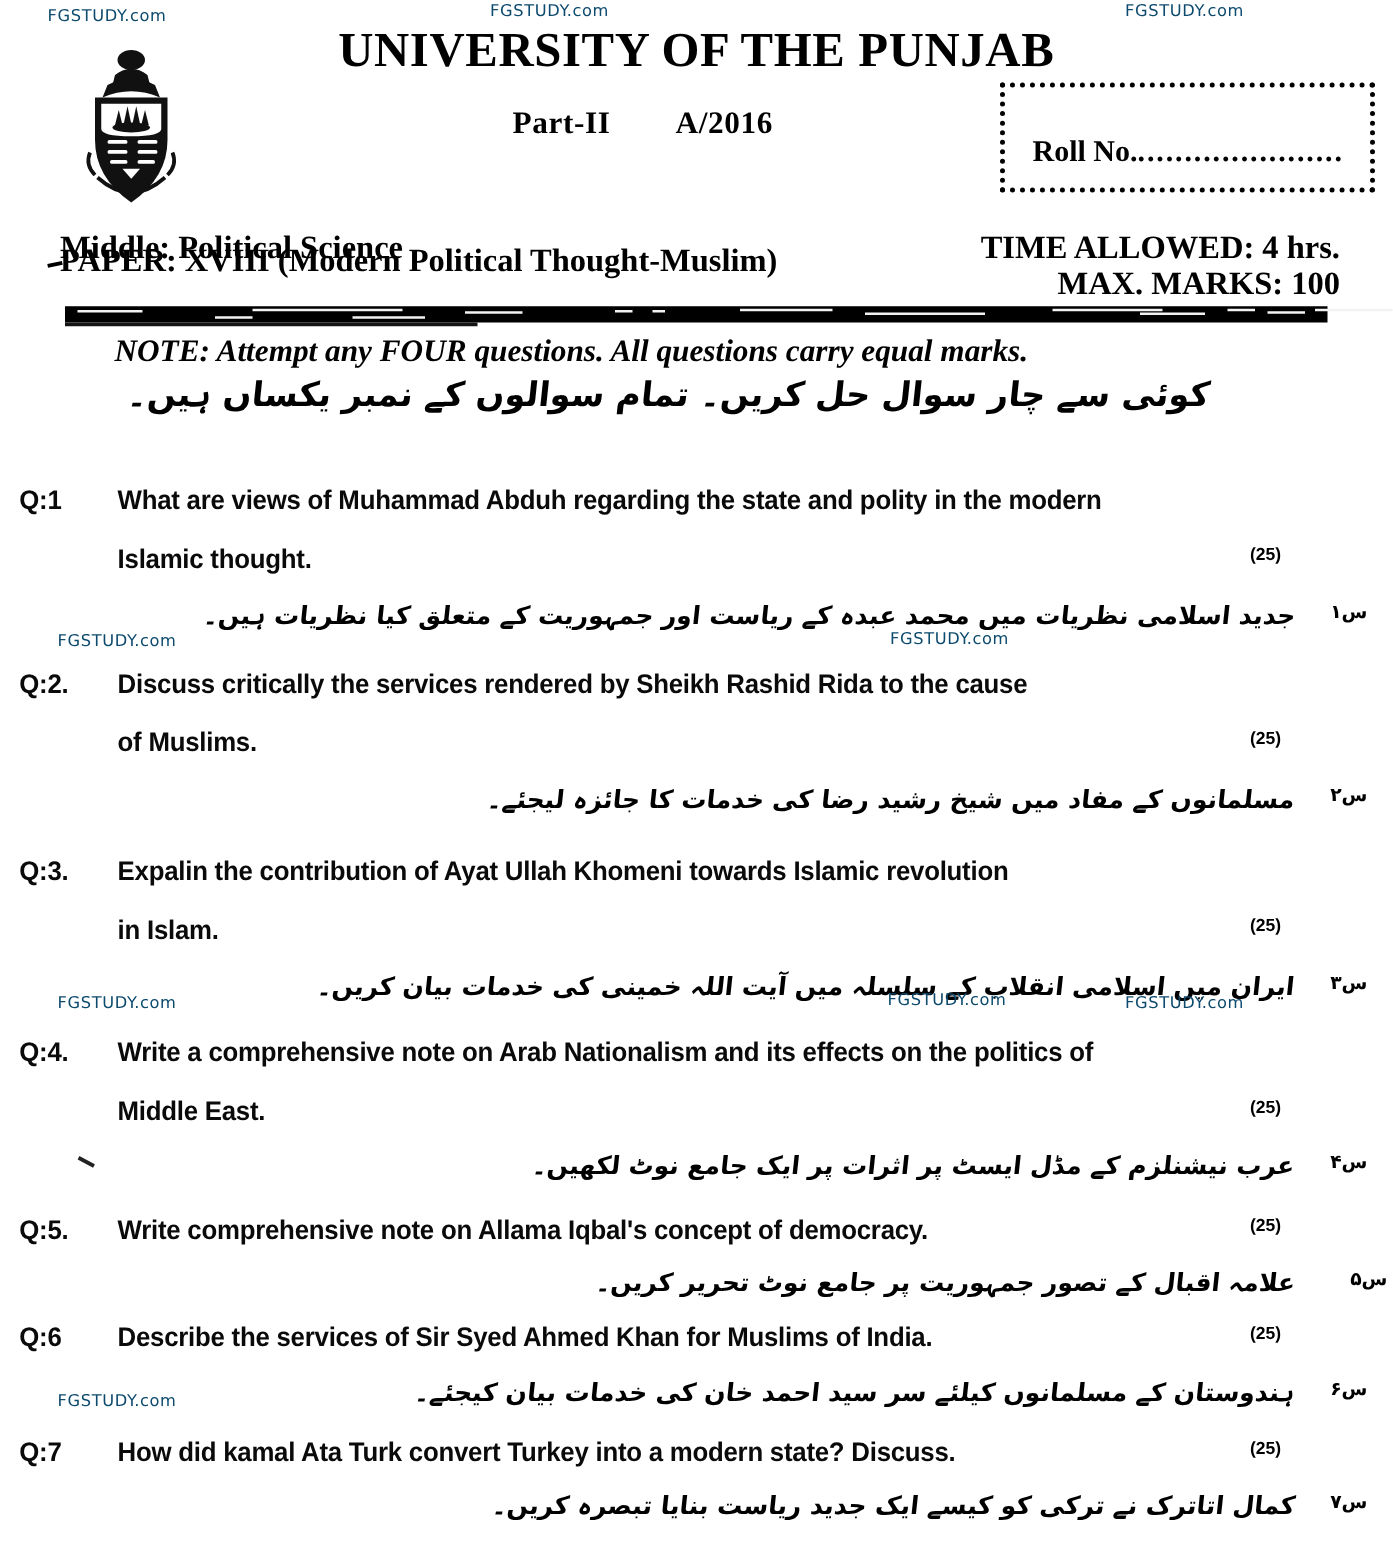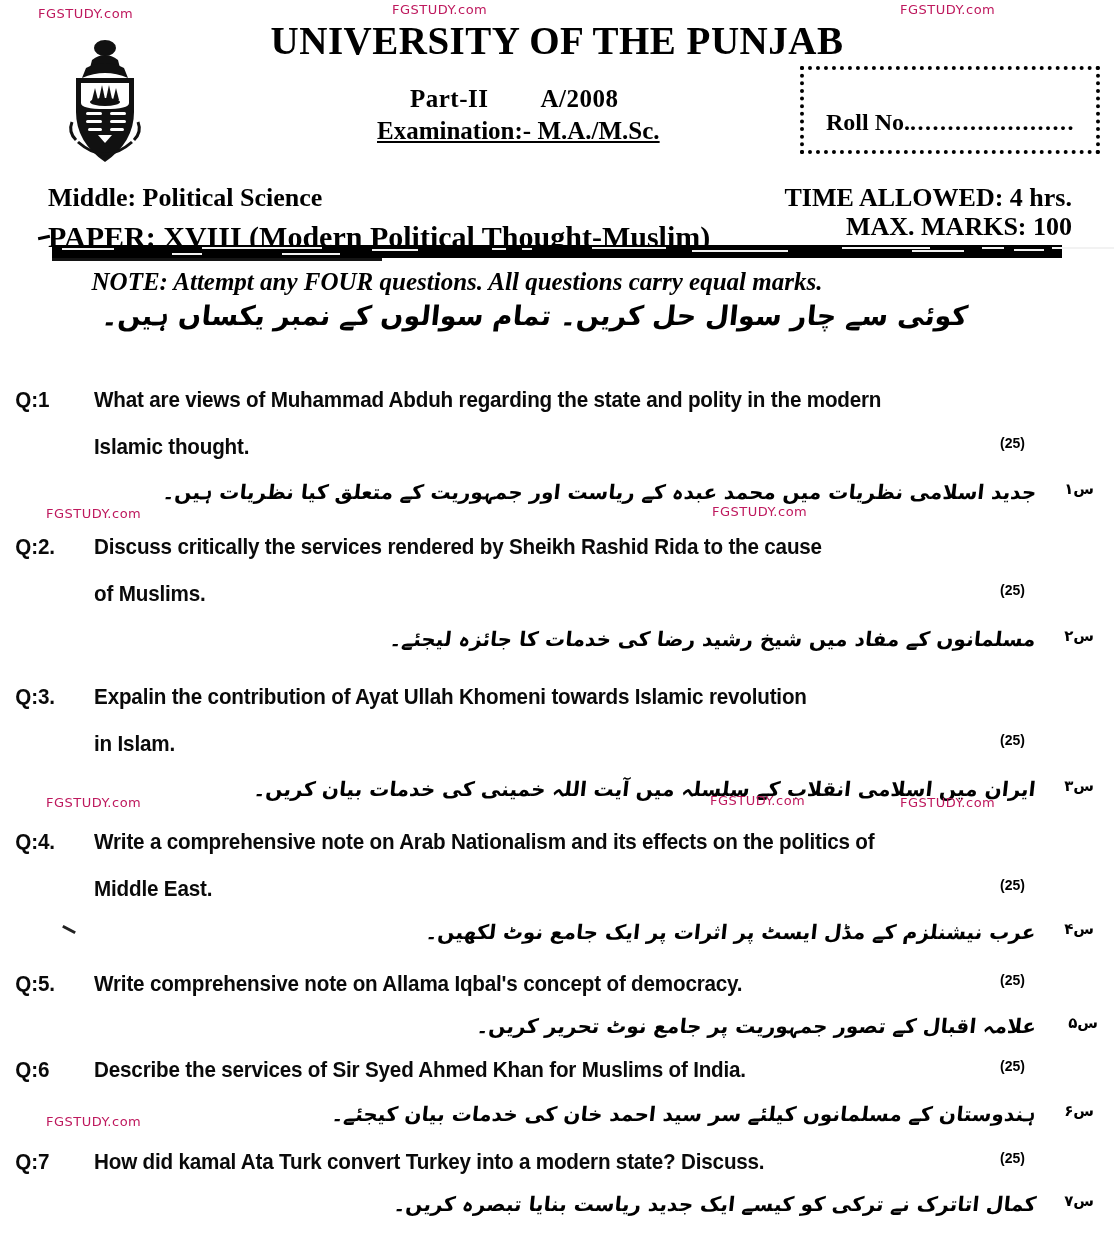--- a/index.html
+++ b/index.html
@@ -16,21 +16,21 @@
     color: #000;
     -webkit-font-smoothing: none;
   }
 
   
   .wm {
     position: absolute;
     font-family: "DejaVu Sans", sans-serif;
     font-size: 13px;
     letter-spacing: 0.5px;
-    color: #be185d;
+    color: #0c4a6e;
     white-space: nowrap;
     user-select: none;
     z-index: 5;
   }
 
   
   .sheet { position: relative; width: 1114px; height: 1245px; }
 
   .crest {
     position: absolute;
@@ -90,24 +90,24 @@
 
   .subject {
     position: absolute;
     left: 48px; top: 183px;
     font-family: "Liberation Serif", serif;
     font-weight: bold;
     font-size: 26px;
   }
   .paper {
     position: absolute;
-    left: 48px; top: 220px;
-    font-family: "Liberation Serif", serif;
-    font-weight: bold;
-    font-size: 30px;
+    left: 48px; top: 194px;
+    font-family: "Liberation Serif", serif;
+    font-weight: bold;
+    font-size: 26px;
     white-space: nowrap;
   }
   .paper::before {
     content: "";
     position: absolute;
     left: -10px; top: 16px;
     width: 12px; height: 3px;
     background: #000;
     transform: rotate(-12deg);
   }
@@ -259,24 +259,23 @@
     <g fill="none" stroke="#111" stroke-width="3">
       <path d="M10 84 q-4 10 4 18"></path>
       <path d="M76 84 q4 10 -4 18"></path>
       <path d="M16 104 q27 24 54 0"></path>
     </g>
   </svg>
 
   <div class="uni-title">UNIVERSITY OF THE PUNJAB</div>
 
   <div class="part-line">
-    <span>Part-II</span><span class="gap"></span><span>A/2008</span>
-  </div>
-
-  <div class="exam-line">Examination:- M.A./M.Sc.</div>
+    <span>Part-II</span><span class="gap"></span><span>A/2016</span>
+  </div>
+
 
   <div class="roll-box">
     <div class="roll-label">
       <span>Roll No.</span><span class="dots">......................</span>
     </div>
   </div>
 
   <div class="subject">Middle: Political Science</div>
   <div class="paper">PAPER: XVIII (Modern Political Thought-Muslim)</div>
   <div class="time">TIME ALLOWED: 4 hrs.</div>
@@ -347,21 +346,21 @@
     <span class="q-ur-num" style="right:20px; top:90px;">س۴</span>
   </div>
 
   <div class="q" style="top:972px;">
     <div class="q-en">
       <span class="q-num">Q:5.</span>
       <span class="q-line1">Write comprehensive note on Allama Iqbal's concept of democracy.</span>
     </div>
     <span class="q-marks" style="left:1000px; top:0px;">(25)</span>
     <span class="q-ur" style="right:78px; top:42px;">علامہ اقبال کے تصور جمہوریت پر جامع نوٹ تحریر کریں۔</span>
-    <span class="q-ur-num" style="right:16px; top:42px;">س۵</span>
+    <span class="q-ur-num" style="right:4px; top:42px;">س۵</span>
   </div>
 
   <div class="q" style="top:1058px;">
     <div class="q-en">
       <span class="q-num">Q:6</span>
       <span class="q-line1">Describe the services of Sir Syed Ahmed Khan for Muslims of India.</span>
     </div>
     <span class="q-marks" style="left:1000px; top:0px;">(25)</span>
     <span class="q-ur" style="right:78px; top:44px;">ہندوستان کے مسلمانوں کیلئے سر سید احمد خان کی خدمات بیان کیجئے۔</span>
     <span class="q-ur-num" style="right:20px; top:44px;">س۶</span>

